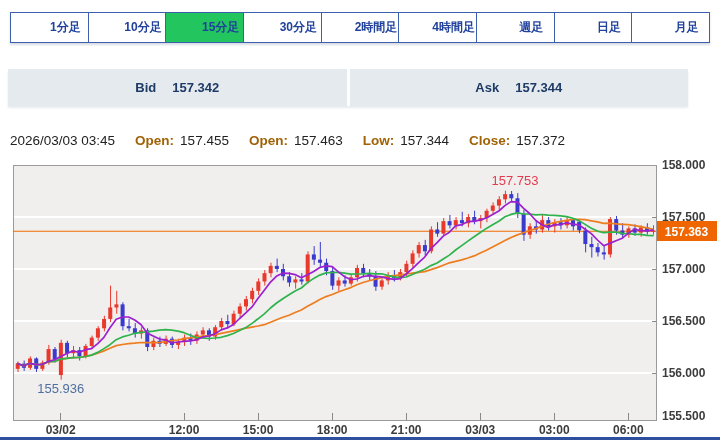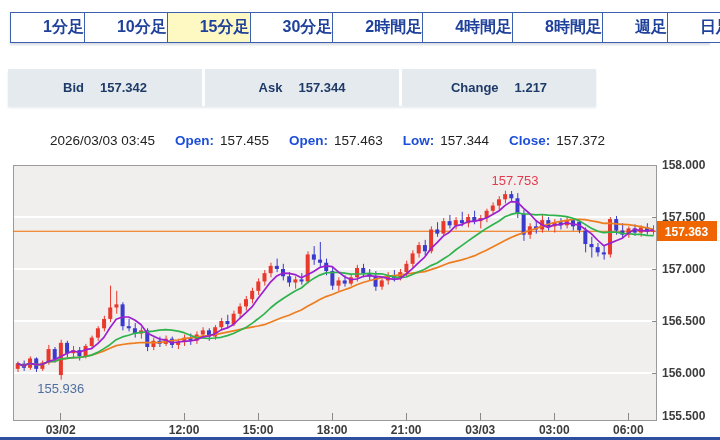--- a/index.html
+++ b/index.html
@@ -10,77 +10,71 @@
   }
   
   .tf-bar{
     position:absolute;top:12px;left:10px;width:700px;height:31px;
     display:flex;box-shadow:0 2px 2px rgba(140,155,175,.35);
   }
   .tf-btn{
     flex:1;margin-left:-1px;box-sizing:border-box;
     border:1px solid #3c5fae;background:#fff;
     display:flex;align-items:center;justify-content:center;
-    font-size:16px;font-weight:bold;color:#1f419b;cursor:pointer;
+    font-size:12px;font-weight:bold;color:#1f419b;cursor:pointer;
     user-select:none;white-space:nowrap;padding-left:32px;
   }
   .tf-btn:first-child{margin-left:0}
-  .tf-btn.active{background:#fef9c3}
+  .tf-btn.active{background:#22c55e}
   
   .quote-bar{
-    position:absolute;top:69px;left:8px;width:588px;height:37px;
+    position:absolute;top:69px;left:8px;width:680px;height:37px;
     display:flex;gap:3px;box-shadow:0 2px 2px rgba(160,170,185,.25);
   }
   .quote-cell{
     flex:1;background:#e5eaef;display:flex;align-items:center;justify-content:center;
     gap:16px;font-size:13px;font-weight:bold;color:#1e3a66;
   }
   
   .ohlc-bar{
     position:absolute;top:133px;left:10px;height:18px;
     display:flex;align-items:baseline;gap:20px;font-size:13.5px;color:#222;
     white-space:nowrap;
-    margin-left:40px;
   }
   .ohlc-field{display:flex;gap:6px}
-  .ohlc-label{font-weight:bold;color:#1d4ed8}
+  .ohlc-label{font-weight:bold;color:#a16207}
   .ohlc-datetime{color:#222}
   #chart{position:absolute;top:0;left:0}
   .bottom-divider{
     position:absolute;left:0;top:437px;width:720px;height:3px;background:#2e4e9e;
   }
 </style>
 </head>
 <body>
 
 <div class="tf-bar">
     <div class="tf-btn">1分足</div>
     <div class="tf-btn">10分足</div>
     <div class="tf-btn active">15分足</div>
     <div class="tf-btn">30分足</div>
     <div class="tf-btn">2時間足</div>
     <div class="tf-btn">4時間足</div>
-    <div class="tf-btn">8時間足</div>
     <div class="tf-btn">週足</div>
     <div class="tf-btn">日足</div>
     <div class="tf-btn">月足</div>
   </div>
 
 <div class="quote-bar">
     <div class="quote-cell">
       <span>Bid</span>
       <span>157.342</span>
     </div>
     <div class="quote-cell">
       <span>Ask</span>
       <span>157.344</span>
-    </div>
-    <div class="quote-cell">
-      <span>Change</span>
-      <span>1.217</span>
     </div>
   </div>
 
 <div class="ohlc-bar">
   <span class="ohlc-datetime">2026/03/03 03:45</span>
 <span class="ohlc-field">
       <span class="ohlc-label">Open:</span>
       <span>157.455</span>
     </span>
     <span class="ohlc-field">

